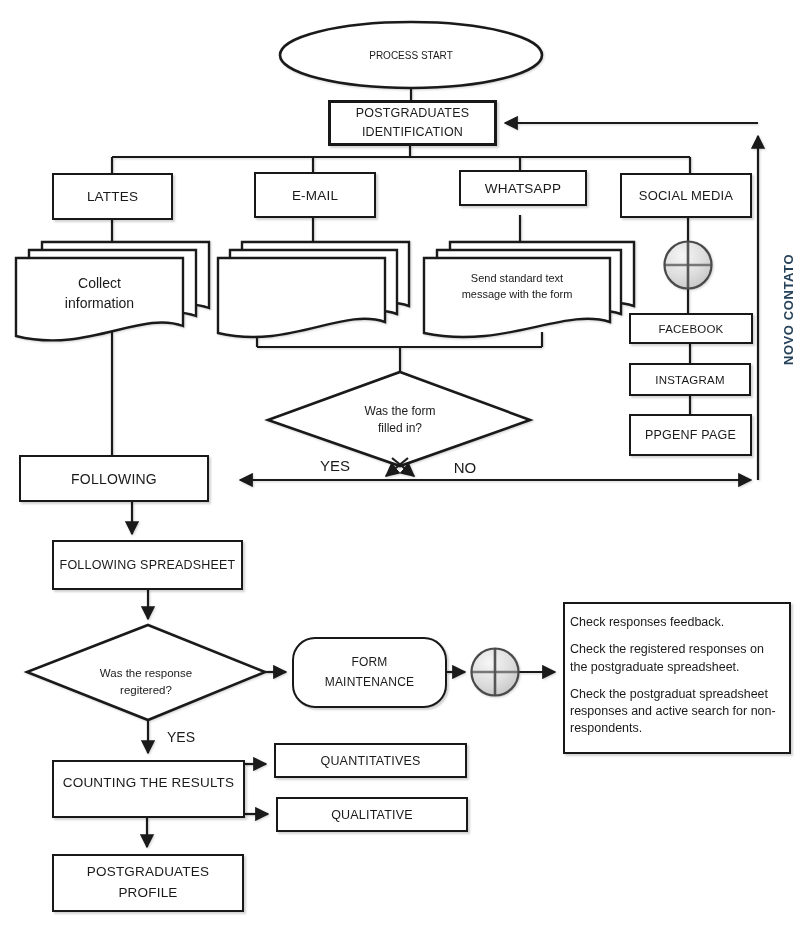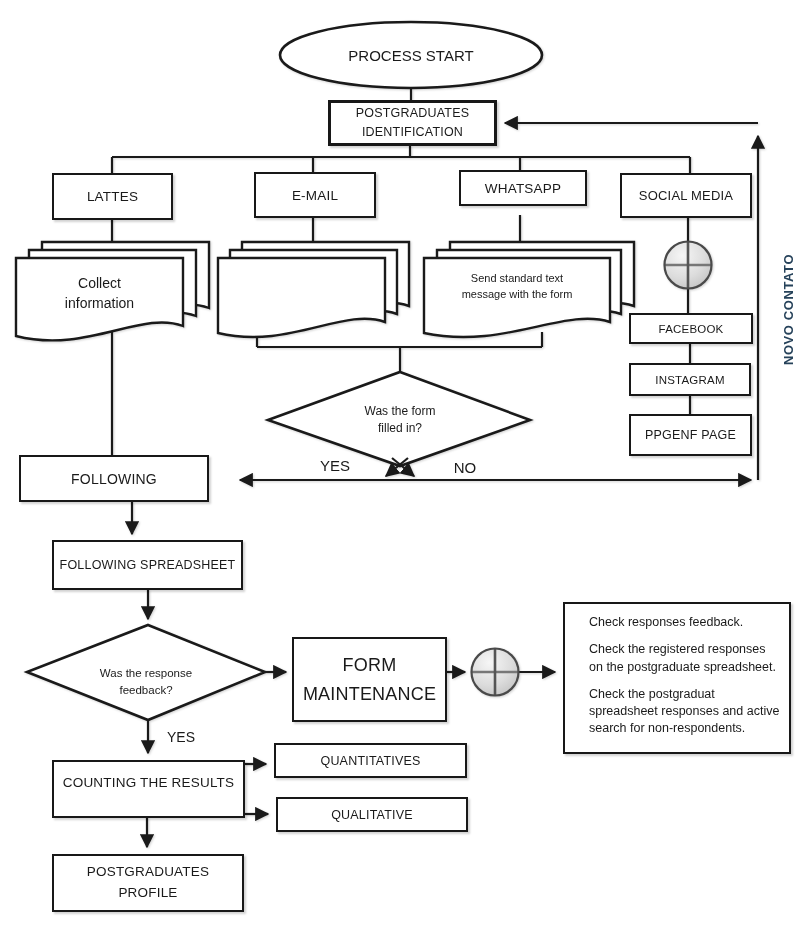--- a/index.html
+++ b/index.html
@@ -19,21 +19,21 @@
     position:absolute;display:flex;flex-direction:column;align-items:center;justify-content:center;
     text-align:center;pointer-events:none;
   }
   .line{display:block;}
   .doc-text{font-size:11px;line-height:1.5;}
   .small{font-size:11.5px;}
   .mid{font-size:12.5px;}
   .yesno{font-size:15px;}
   .checkbox-panel{
     position:absolute;box-sizing:border-box;background:#fff;border:2.5px solid #181818;
-    text-align:left;font-size:12.5px;line-height:1.38;padding:10px 8px 4px 24px;
+    text-align:left;font-size:12.5px;line-height:1.38;padding:10px 8px 4px 5px;
     box-shadow:2px 2px 2px rgba(0,0,0,0.18);
   }
   .checkbox-panel p{margin:0 0 10px 0;}
   .novo{
     position:absolute;left:719px;top:301px;width:140px;height:17px;
     transform:rotate(-90deg);text-align:center;font-size:13px;letter-spacing:.6px;
     color:#26425a;font-weight:600;
   }
 </style>
 </head>
@@ -128,21 +128,21 @@
       <circle cx="688" cy="265" r="23.5" fill="none" stroke="#4a4a4a" stroke-width="2.2"></circle>
     </g>
     <g>
       <circle cx="495" cy="672" r="23.5" fill="url(#jg)"></circle>
       <line x1="471.5" y1="672" x2="518.5" y2="672" stroke="#777" stroke-width="2.6"></line>
       <line x1="495" y1="648.5" x2="495" y2="695.5" stroke="#555" stroke-width="2.6"></line>
       <circle cx="495" cy="672" r="23.5" fill="none" stroke="#4a4a4a" stroke-width="2.2"></circle>
     </g>
   </svg>
 
-  <div class="float-label" style="left:300px;top:30px;width:222px;height:50px;font-size:15px;">
+  <div class="float-label" style="left:300px;top:30px;width:222px;height:50px;font-size:10px;">
     <span>PROCESS START</span>
   </div>
 
   <div class="box thick" style="left:328px;top:100px;width:169px;height:46px;font-size:12.5px;line-height:1.5;">
     <span class="line">POSTGRADUATES</span>
     <span class="line">IDENTIFICATION</span>
   </div>
 
   <div class="box" style="left:52px;top:173px;width:121px;height:47px;">
     <span>LATTES</span>
@@ -193,27 +193,27 @@
 
   <div class="box" style="left:19px;top:455px;width:190px;height:47px;font-size:14px;">
     <span>FOLLOWING</span>
   </div>
   <div class="box mid" style="left:52px;top:540px;width:191px;height:50px;">
     <span>FOLLOWING SPREADSHEET</span>
   </div>
 
   <div class="float-label" style="left:66px;top:650px;width:160px;height:42px;font-size:11.5px;line-height:1.5;margin-top:11px;">
     <span class="line">Was the response</span>
-    <span class="line">feedback?</span>
+    <span class="line">regitered?</span>
   </div>
   <div class="float-label" style="left:160px;top:728px;width:42px;height:18px;font-size:14px;">
     <span>YES</span>
   </div>
 
-  <div class="box" style="left:292px;top:637px;width:155px;height:85px;font-size:18px;line-height:1.6;">
+  <div class="box" style="left:292px;top:637px;width:155px;height:71px;font-size:12px;line-height:1.6;border-radius:23px;">
     <span class="line">FORM</span>
     <span class="line">MAINTENANCE</span>
   </div>
 
   <div class="checkbox-panel" style="left:563px;top:602px;width:228px;height:152px;">
     <p>Check responses feedback.</p>
     <p>Check the registered responses on the postgraduate spreadsheet.</p>
     <p>Check the postgraduat spreadsheet responses and active search for non-respondents.</p>
   </div>
 

